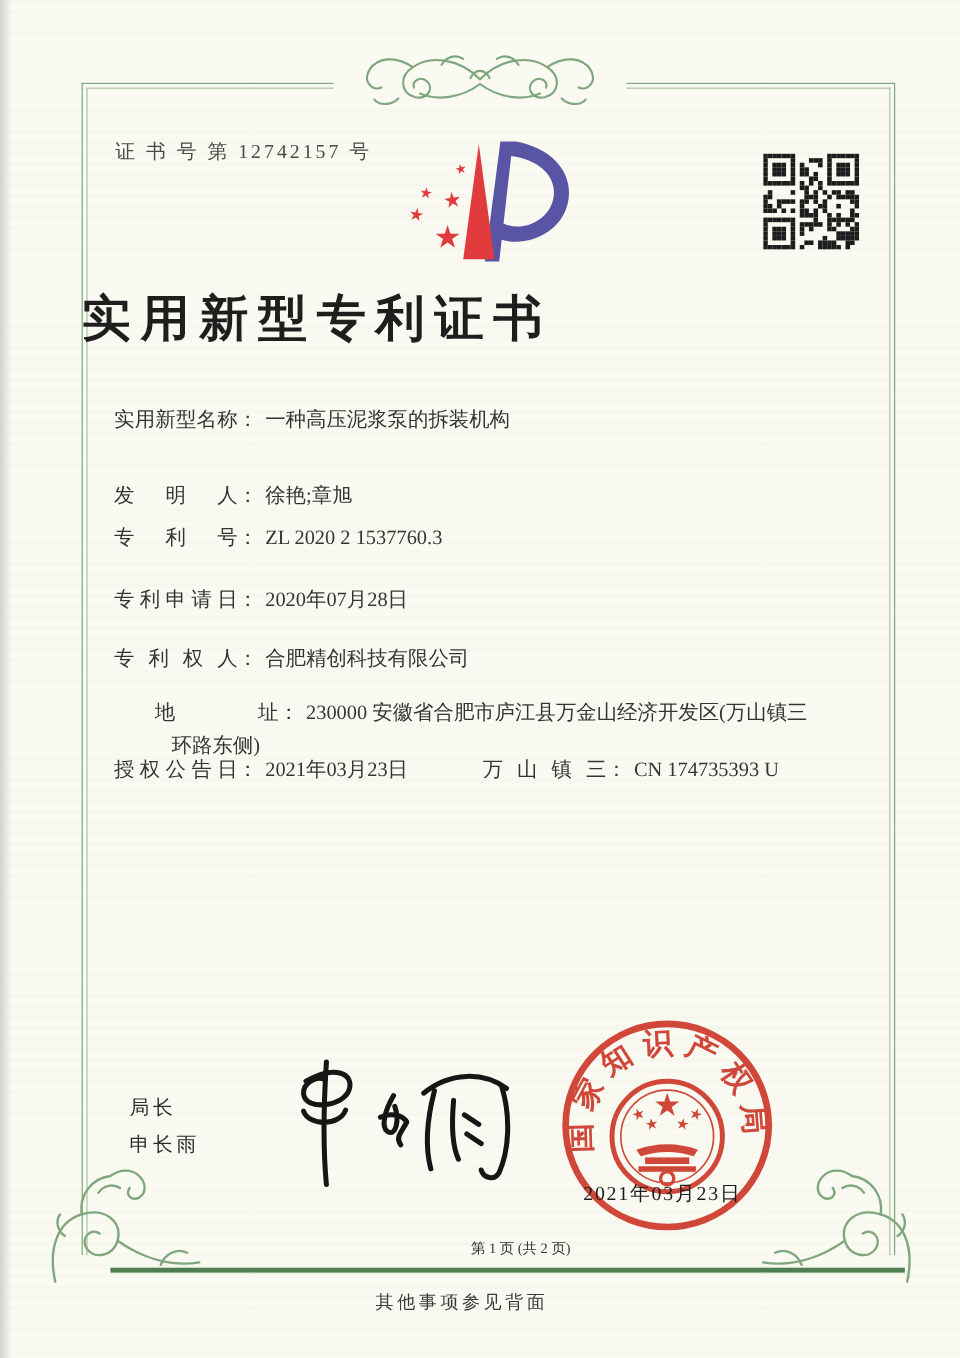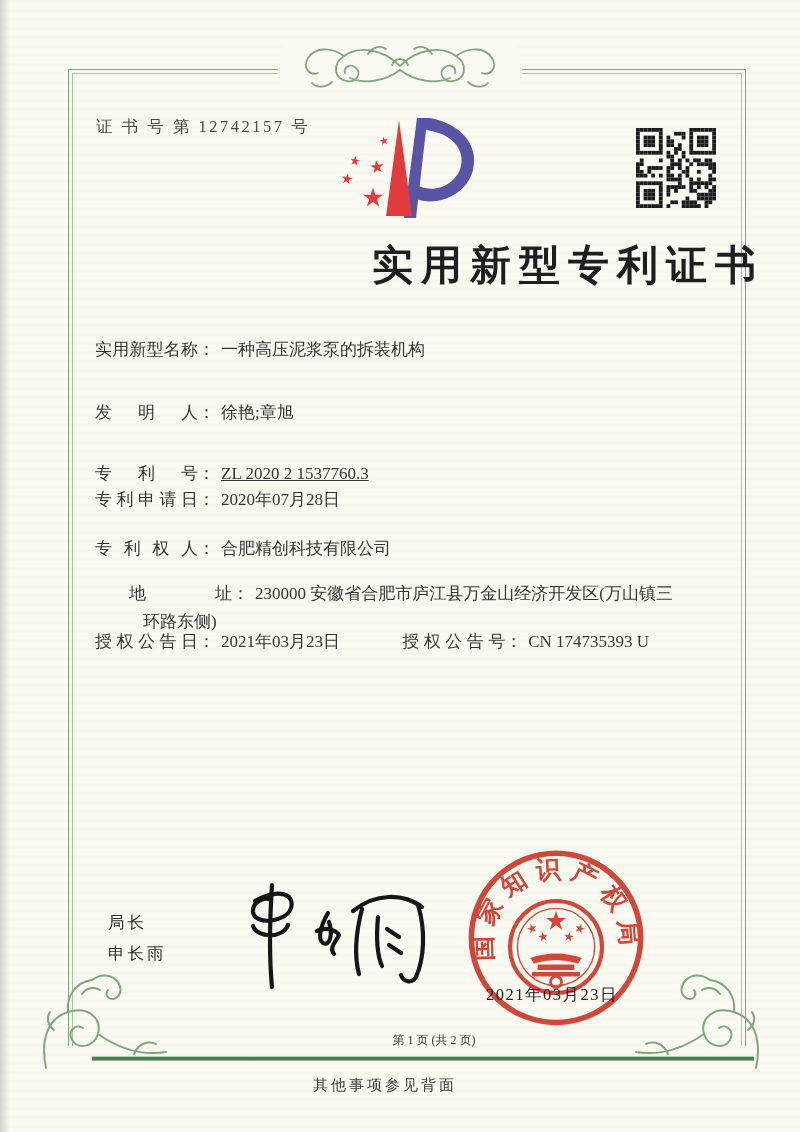--- a/index.html
+++ b/index.html
@@ -24,28 +24,28 @@
     border:1px solid #a9c5a4;border-bottom:none;}
   .ornament{position:absolute;color:var(--border-green,#7fa77d);}
   .orn-top{left:272px;top:36px;width:256px;height:60px;}
   .orn-bl{left:38px;top:970px;width:132px;height:102px;}
   .orn-br{left:632px;top:970px;width:132px;height:102px;transform:scaleX(-1);}
   .certno{position:absolute;left:96px;top:116px;font-size:16.5px;letter-spacing:2.5px;color:#4a4a48;}
   .logo{position:absolute;left:328px;top:110px;width:152px;height:126px;}
   .logo .red{fill:var(--logo-red,#e23b3d);}
   .logo .purple{fill:var(--logo-purple,#5a54a4);}
   .qr{position:absolute;left:636px;top:128px;width:80px;height:80px;}
-  .title{position:absolute;left:68px;top:238px;width:696px;text-align:right;
+  .title{position:absolute;left:68px;top:238px;width:696px;text-align:left;
     font-size:41px;font-weight:bold;letter-spacing:8px;color:#1e1e1e;}
   
   .fields{position:absolute;left:95px;top:0;width:600px;font-size:17px;color:#343434;}
   .frow{position:absolute;left:0;white-space:nowrap;}
   .f-label{display:inline-block;width:103px;text-align:justify;text-align-last:justify;vertical-align:bottom;}
   .f-colon{display:inline-block;margin-right:6px;}
-  .row-name{top:338px;} .row-inventor{top:389px;margin-top:12px;} .row-patentno{top:462px;text-decoration:underline;}
+  .row-name{top:338px;} .row-inventor{top:389px;margin-top:12px;} .row-patentno{top:436px;}
   .row-filing{top:488px;} .row-patentee{top:537px;} .row-address{top:582px;margin-left:34px;}
   .row-addr2{top:610px;left:48px;} .row-grant{top:630px;}
   .grant-no{margin-left:58px;}
   .body-text{position:absolute;left:95px;top:664px;width:628px;
     font-size:15.5px;line-height:25.5px;color:#3f3f3f;text-align:justify;}
   .body-text p{margin:0 0 2px 0;text-indent:2em;}
   
   .sig-title{position:absolute;left:108px;top:912px;font-size:16.5px;letter-spacing:3px;color:#2d2d2d;}
   .sig-name{position:absolute;left:108px;top:943px;font-size:16.5px;letter-spacing:3px;color:#2d2d2d;}
   .sig-svg{position:absolute;left:225px;top:880px;width:210px;height:112px;color:#161616;}
@@ -383,21 +383,21 @@
       <span class="f-label">专利权人</span><span class="f-colon">：</span><span class="f-value">合肥精创科技有限公司</span>
     </div>
     <div class="frow row-address">
       <span class="f-label">地址</span><span class="f-colon">：</span><span class="f-value">230000 安徽省合肥市庐江县万金山经济开发区(万山镇三</span>
     </div>
     <div class="frow row-addr2">
       <span class="f-value">环路东侧)</span>
     </div>
     <div class="frow row-grant">
       <span><span class="f-label">授权公告日</span><span class="f-colon">：</span><span class="f-value">2021年03月23日</span></span>
-      <span class="grant-no"><span class="f-label">授权公告号</span><span class="f-colon">：</span><span class="f-value">CN 174735393 U</span></span>
+      <span class="grant-no"><span class="f-label">万山镇三</span><span class="f-colon">：</span><span class="f-value">CN 174735393 U</span></span>
     </div>
   </div>
 
 
   <div class="sig-title">局长</div>
   <div class="sig-name">申长雨</div>
   <div class="sig-svg">
     <svg viewBox="0 0 210 110">
       <g fill="none" stroke="currentColor" stroke-width="4.2" stroke-linecap="round" stroke-linejoin="round">
         <path d="M30,20 C55,6 70,14 66,27 C62,41 30,45 28,31 C27,21 40,15 46,19"></path>

